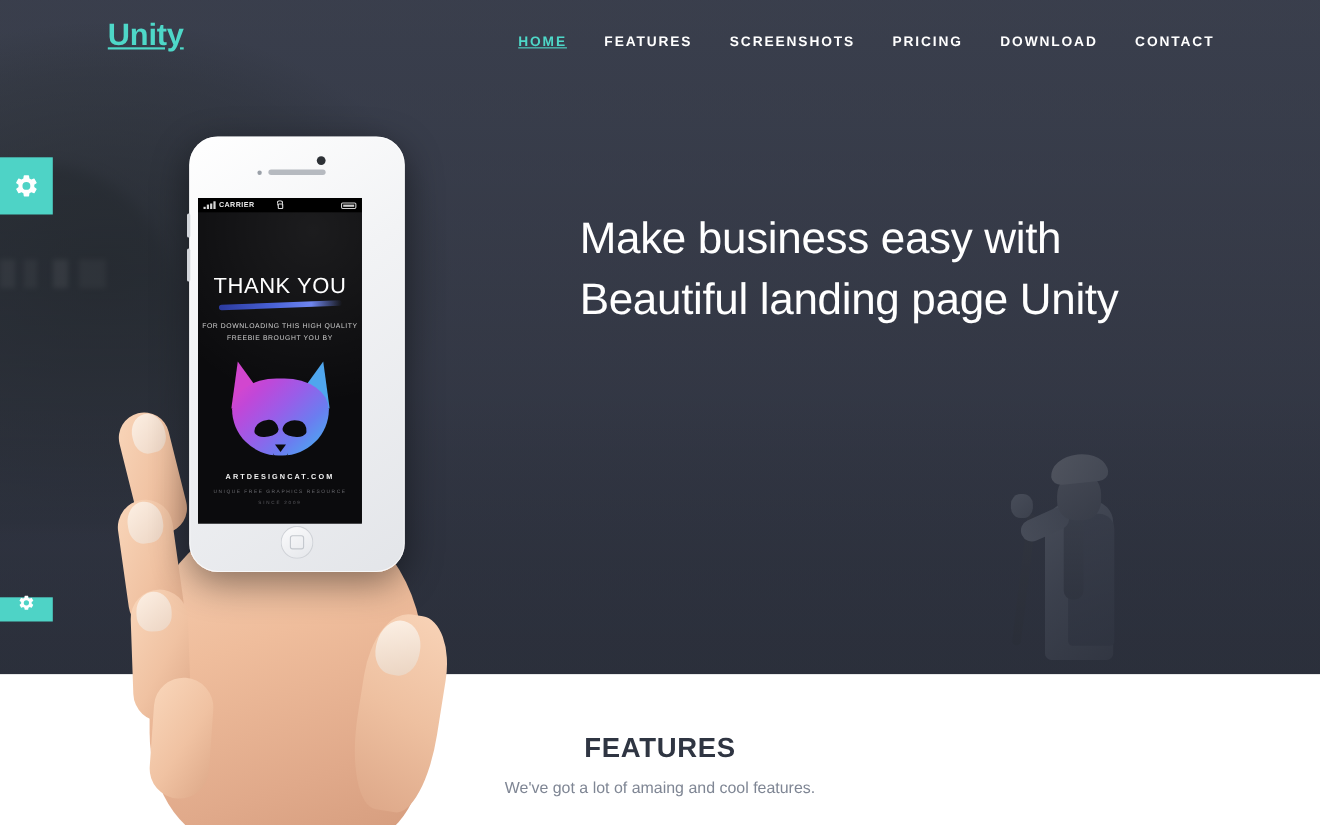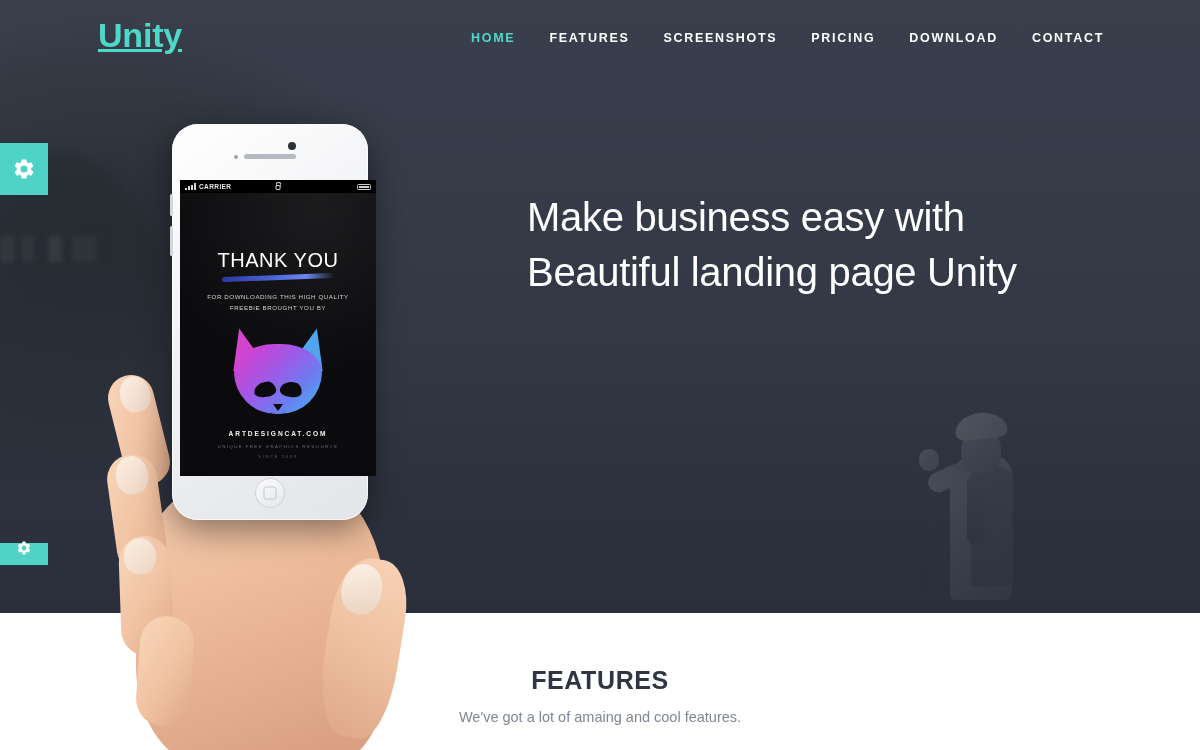--- a/index.html
+++ b/index.html
@@ -104,37 +104,37 @@
     border-radius:8px;
   }
 
   
   .navbar {
     position:absolute; left:0; top:0; width:1200px; height:78px;
     display:flex; align-items:center; z-index:30;
   }
   .logo {
     position:absolute; left:98px; top:16px;
-    font-size:34px; font-weight:700; letter-spacing:-0.2px;
+    font-size:28px; font-weight:700; letter-spacing:-0.2px;
     color:#4ed8c8;
   }
   .nav-links {
     position:absolute; right:96px; top:31px;
     display:flex; align-items:center; gap:0px;
     list-style:none;
   }
   .nav-links li { margin-left:34px; }
   .nav-links li:first-child { margin-left:0; }
   .nav-links a {
     display:block;
     font-size:12.5px; font-weight:700; letter-spacing:1.7px;
     color:#ffffff; text-decoration:none; text-transform:uppercase;
     white-space:nowrap;
   }
-  .nav-links a.active { color:#4ed8c8; }
+  .nav-links a.active { color:#4ed8c8;text-decoration:underline; }
 
   
   .side-tab {
     position:absolute; left:0; z-index:25;
     width:48px; background:#4ed3c6;
     display:flex; align-items:center; justify-content:center;
   }
   .side-tab.settings { top:143px; height:52px; }
   .side-tab.second   { top:543px; height:22px; }
   .gear { width:24px; height:24px; display:block; }
@@ -212,21 +212,21 @@
   .phone-btn-l {
     position:absolute; left:-2px; top:70px; width:3px; height:22px;
     background:#d3d6db; border-radius:2px;
   }
   .phone-btn-l2 {
     position:absolute; left:-2px; top:102px; width:3px; height:30px;
     background:#d3d6db; border-radius:2px;
   }
 
   .screen {
-    position:absolute; left:8px; top:56px; width:196px; height:296px;
+    position:absolute; left:8px; top:56px; width:149px; height:296px;
     background:#0d0d0f; overflow:hidden;
   }
   .screen-pattern {
     position:absolute; inset:0;
     background:
       linear-gradient(62deg, rgba(255,255,255,.05) 0 1px, transparent 1px 92px),
       linear-gradient(-48deg, rgba(255,255,255,.045) 0 1px, transparent 1px 74px),
       linear-gradient(112deg, rgba(255,255,255,.035) 0 1px, transparent 1px 110px),
       radial-gradient(circle at 70% 10%, rgba(255,255,255,.07), transparent 55%),
       #0b0b0d;

